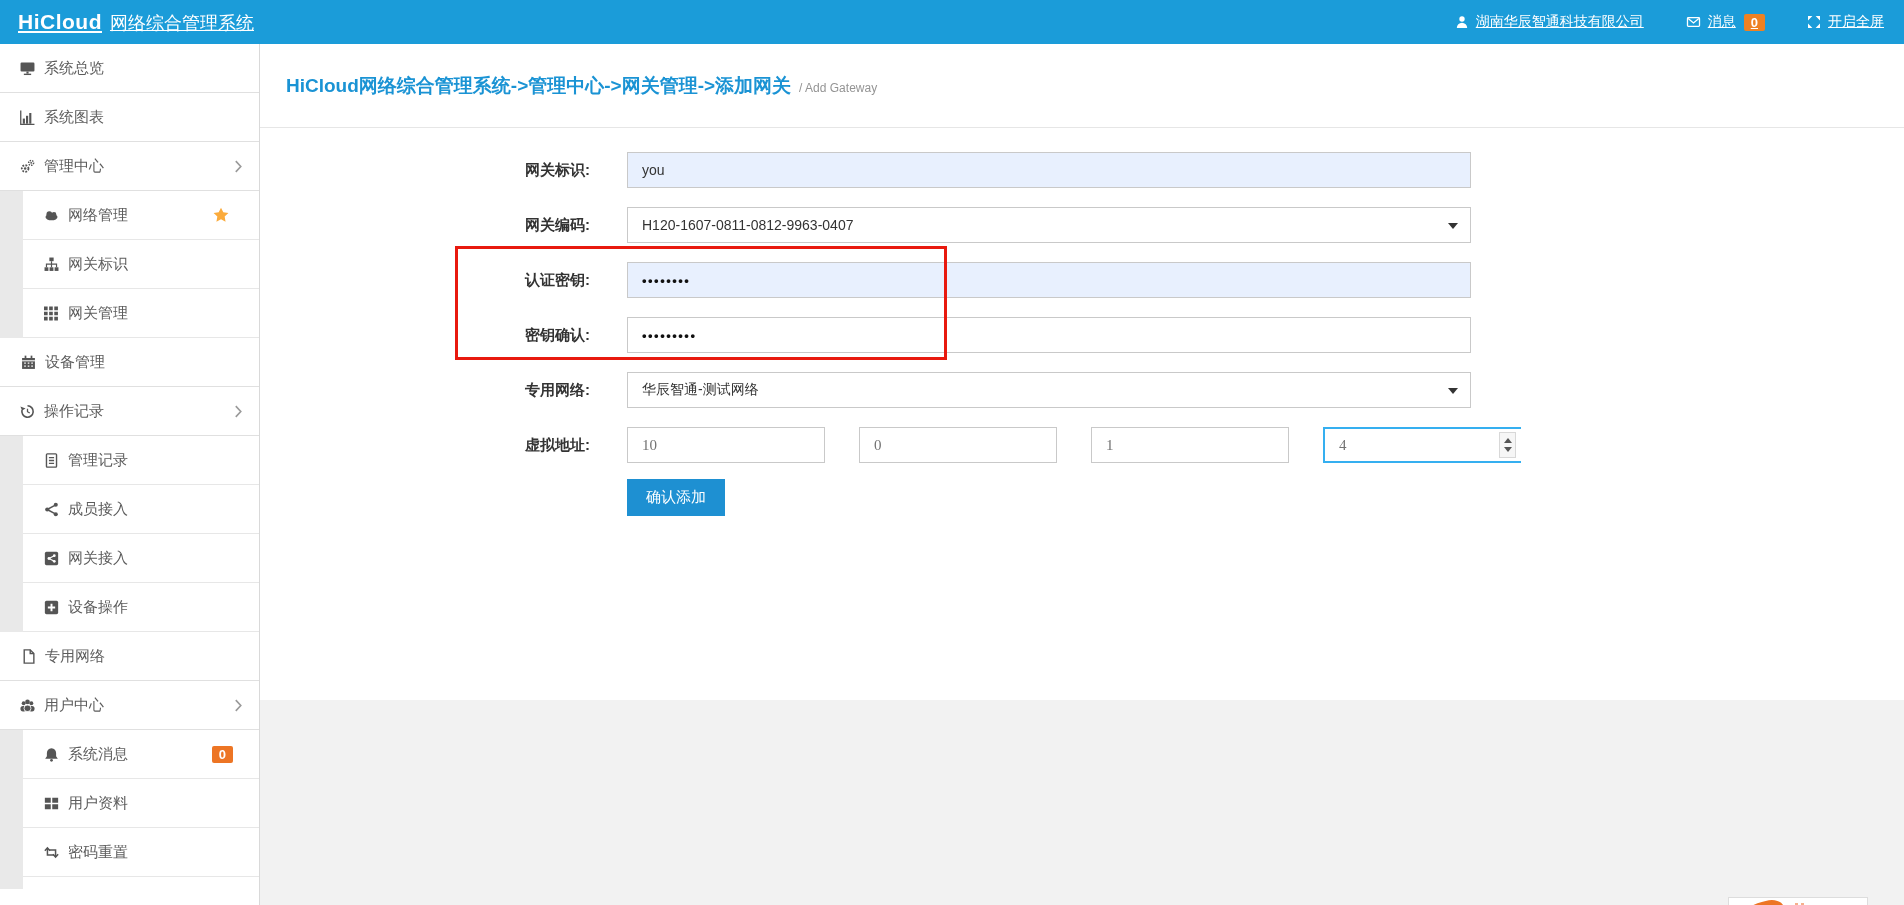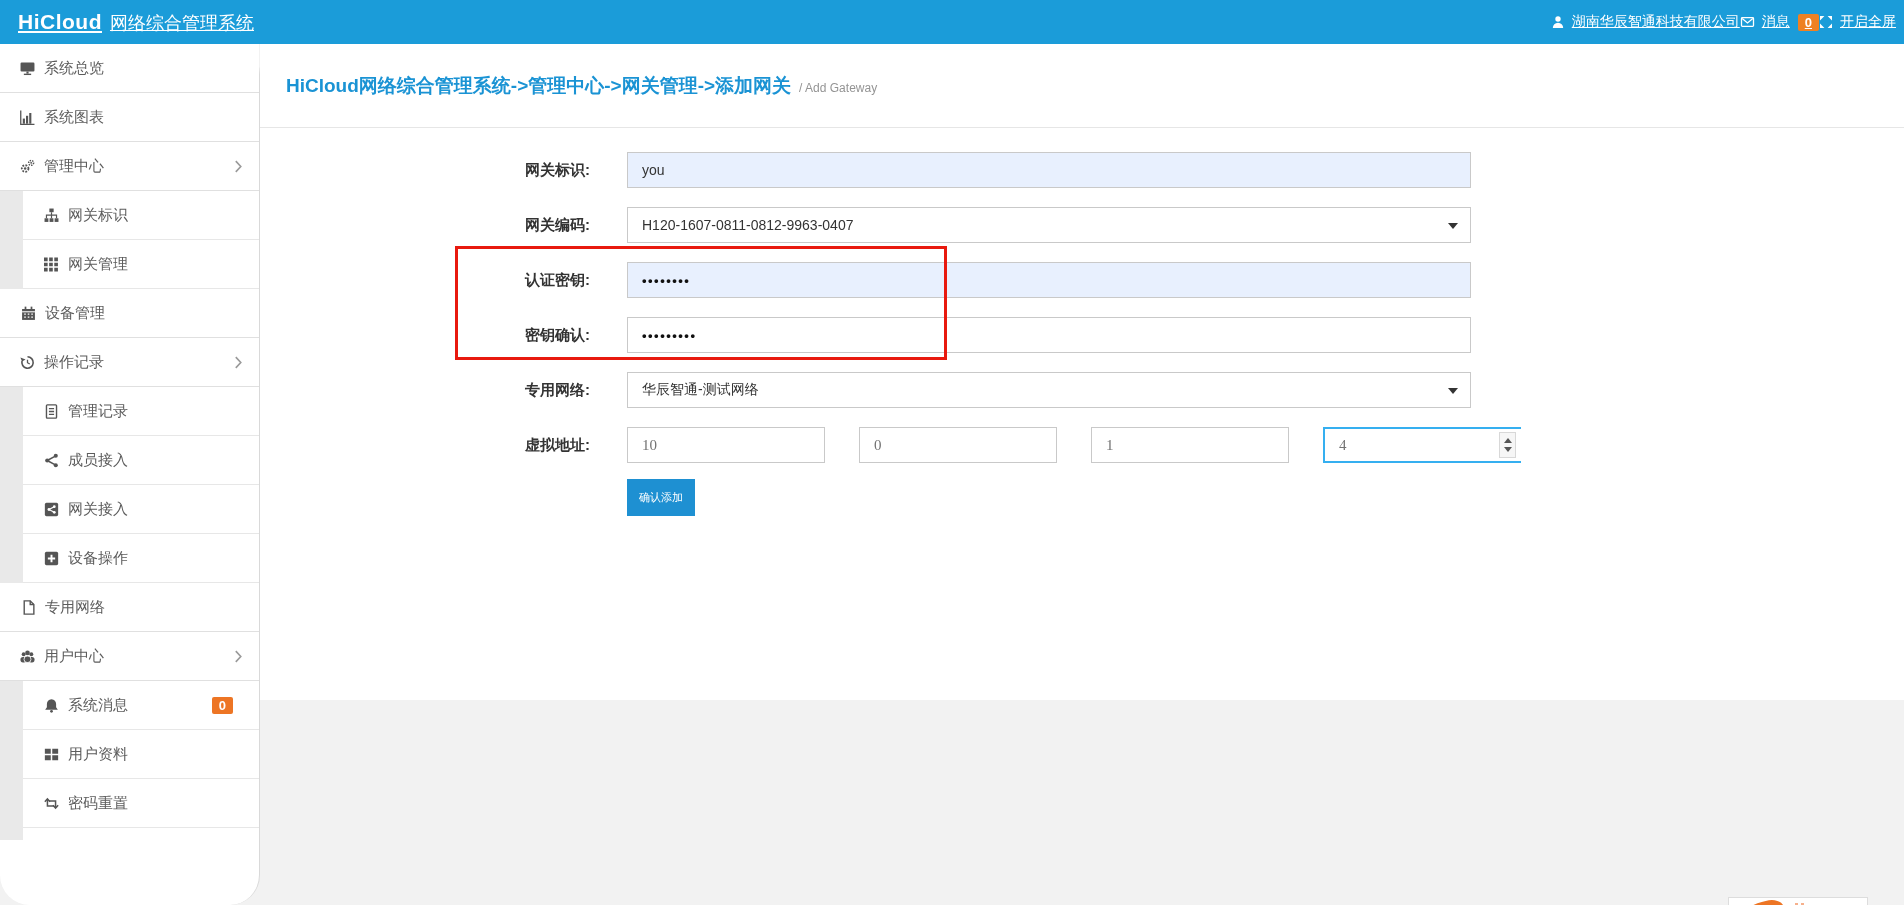--- a/index.html
+++ b/index.html
@@ -5,29 +5,29 @@
   * { margin:0; padding:0; box-sizing:border-box; }
   html,body { width:1904px; height:905px; overflow:hidden; }
   body { font-family:"Liberation Sans","DejaVu Sans",sans-serif; background:#f2f2f2; position:relative; }
 
   
   .topbar { position:absolute; left:0; top:0; width:1904px; height:44px;
             background:var(--bar); display:flex; align-items:center; color:#fff; z-index:20;text-decoration:underline; }
   .brand { display:flex; align-items:baseline; padding-left:18px; }
   .brand-bold { font-size:21px; font-weight:bold; letter-spacing:.5px; }
   .brand-rest { font-size:18px; margin-left:8px; }
-  .topbar-right { margin-left:auto; display:flex; align-items:center; padding-right:8px; font-size:14px; }
+  .topbar-right { margin-left:auto; display:flex; align-items:center; gap:42px; padding-right:20px; font-size:14px; }
   .tb-item { display:flex; align-items:center; cursor:default; }
   .tb-item svg { margin-right:7px; }
   .tb-badge { background:var(--badge); color:#fff; font-weight:bold; font-size:13px;
               padding:1px 7px; border-radius:2px; margin-left:8px; }
 
   
   .sidebar { position:absolute; left:0; top:44px; width:260px; bottom:0;
-             background:#fff; border-right:1px solid #d9d9d9; z-index:10;border-radius:30px; }
+             background:#fff; border-right:1px solid #d9d9d9; z-index:10; }
   .s-item { background:#e9e9e9; }
   .s-item.top { background:#fff; }
   .s-row { height:49px; background:#fff; display:flex; align-items:center;
            border-bottom:1px solid #e7e7e7; font-size:15px; color:#5c5c5c; cursor:pointer; }
   .s-item.top .s-row { padding-left:20px; border-bottom:1px solid #e0e0e0; }
   .s-item.sub .s-row { margin-left:23px; padding-left:21px; }
   .s-row.no-border { border-bottom:1px solid #e0e0e0; margin-left:0!important; }
   .s-item.sub .s-row.no-border { }
   .s-ico { width:15px; height:15px; color:#555; margin-right:9px; display:inline-flex; }
   .s-lbl { white-space:nowrap; }
@@ -68,22 +68,22 @@
                 position:relative; display:flex; align-items:center; background:#fff; }
   .octet-wrap .inp { border:none; height:100%; }
   .stepper { position:absolute; right:3px; top:3px; width:17px; height:26px;
              background:#f6f6f6; border:1px solid #d8d8d8; display:flex; flex-direction:column;
              align-items:center; justify-content:center; gap:4px; cursor:pointer; }
   .tri-up { width:0; height:0; border-left:4px solid transparent; border-right:4px solid transparent;
             border-bottom:5px solid #555; }
   .tri-dn { width:0; height:0; border-left:4px solid transparent; border-right:4px solid transparent;
             border-top:5px solid #555; }
 
-  .submit { margin-left:367px; margin-top:-3px; height:37px; padding:0 12px;
-            background:var(--button); color:#fff; border:none; font-size:11px;
+  .submit { margin-left:367px; margin-top:-3px; height:37px; padding:0 19px;
+            background:var(--button); color:#fff; border:none; font-size:15px;
             font-family:Liberation Mono, monospace; cursor:pointer; }
 
   .red-annotation { position:absolute; left:195px; top:202px; width:492px; height:114px;
                     border:3px solid var(--red); z-index:5; pointer-events:none; }
 
   
   .corner-widget { position:absolute; left:1728px; top:897px; width:140px; height:40px;
                    background:#fff; border:1px solid #ddd; z-index:30; }
   .corner-swoosh { position:absolute; left:12px; top:4px; width:44px; height:26px;
                    background:var(--badge2); border-radius:60% 40% 50% 50%; transform:rotate(-14deg); }
@@ -164,20 +164,37 @@
           <svg width="9" height="13" viewBox="0 0 8 12" fill="none">
             <path d="M1.5 1l4.6 5-4.6 5" stroke="#9a9a9a" stroke-width="1.5"></path>
           </svg>
         </span>
       </div>
     </div>
     <div class="s-item sub">
       <div class="s-row">
         <span class="s-ico">
           <svg width="15" height="15" viewBox="0 0 14 14" xmlns="http://www.w3.org/2000/svg" fill="currentColor">
+            <ellipse cx="7" cy="8.5" rx="5.6" ry="3"></ellipse>
+            <circle cx="5" cy="5.8" r="2.7"></circle>
+            <circle cx="9.3" cy="6" r="2.2"></circle>
+          </svg>
+        </span>
+        <span class="s-lbl">网络管理</span>
+        <span class="s-star">
+          <svg width="16" height="16" viewBox="0 0 14 14" fill="#fbab3c">
+            <path d="M7 .6l2 4.1 4.5.6-3.3 3.1.8 4.4L7 10.7l-4 2.1.8-4.4L.5 5.3 5 4.7z"></path>
+          </svg>
+        </span>
+      </div>
+    </div>
+    <div class="s-item sub">
+      <div class="s-row">
+        <span class="s-ico">
+          <svg width="15" height="15" viewBox="0 0 14 14" xmlns="http://www.w3.org/2000/svg" fill="currentColor">
             <rect x="5" y="0.5" width="4" height="3.4"></rect>
             <rect x="0.5" y="9.6" width="3.6" height="3.4"></rect>
             <rect x="5.2" y="9.6" width="3.6" height="3.4"></rect>
             <rect x="9.9" y="9.6" width="3.6" height="3.4"></rect>
             <path d="M7 3.9v2.8M2.3 9.6V6.7h9.4v2.9M7 6.7v2.9" stroke="currentColor" stroke-width="1.1" fill="none"></path>
           </svg>
         </span>
         <span class="s-lbl">网关标识</span>
       </div>
     </div>

